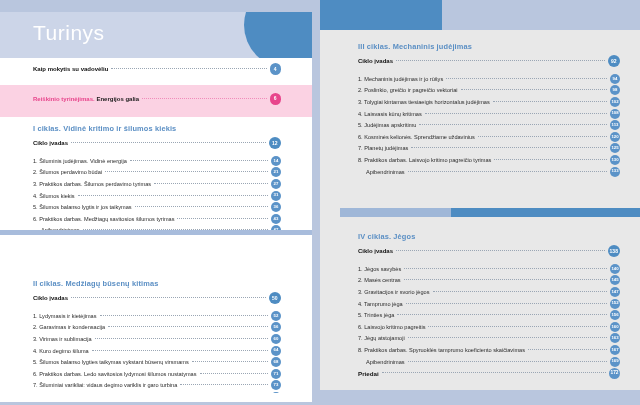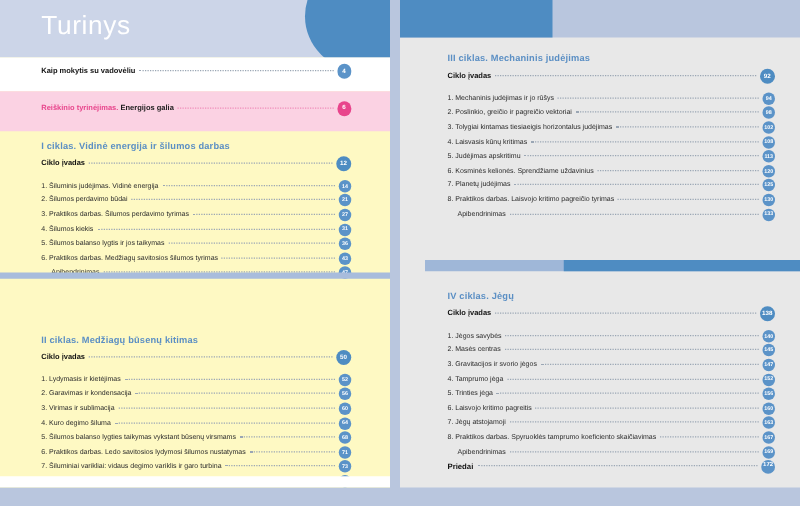--- a/index.html
+++ b/index.html
@@ -6,22 +6,22 @@
   body{
     width:640px;height:405px;
     background:#b9c6de;
     font-family:"Liberation Sans",sans-serif;
     overflow:hidden;
   }
   .spread{position:relative;width:640px;height:405px;}
 
   
   .page-left{
-    position:absolute;left:0;top:0;width:312px;height:390px;
-    background:#fef9c3;overflow:hidden;
+    position:absolute;left:0;top:12px;width:312px;height:390px;
+    background:#ffffff;overflow:hidden;
   }
   .hdr{
     position:absolute;left:0;top:0;width:312px;height:46px;
     background:#ccd5e8;overflow:hidden;
   }
   .hdr-circle{
     position:absolute;right:-18px;top:-30px;width:86px;height:86px;
     border-radius:50%;background:#4e8cc2;
   }
   .hdr-title{
@@ -130,21 +130,21 @@
 
     <div class="block" style="left:33px;top:81px;width:248px;">
       <div class="row pink">
         <span class="lbl"><span>Reiškinio tyrinėjimas.</span> <b>Energijos galia</b></span>
         <span class="leader"></span>
         <span class="badge">6</span>
       </div>
     </div>
 
     <div class="block" style="left:33px;top:112px;width:248px;">
-      <div class="sec-title">I ciklas. Vidinė energija ir šilumos darbas</div>
+      <div class="sec-title">I ciklas. Vidinė kritimo ir šilumos kiekis</div>
       <div class="row intro">
         <span class="lbl">Ciklo įvadas</span>
         <span class="leader"></span>
         <span class="badge">12</span>
       </div>
       <div class="row gap"></div>
       <div id="sec1-items">
           <div class="row">
             <span class="lbl">1. Šiluminis judėjimas. Vidinė energija</span>
             <span class="leader"></span>
@@ -309,21 +309,21 @@
             <span class="leader"></span>
             <span class="badge">133</span>
           </div>
         </div>
     </div>
 
     <div class="mid-bar"></div>
     <div class="mid-bar-dark"></div>
 
     <div class="block" style="left:38px;top:232px;width:262px;">
-      <div class="sec-title">IV ciklas. Jėgų</div>
+      <div class="sec-title">IV ciklas. Jėgos</div>
       <div class="row intro">
         <span class="lbl">Ciklo įvadas</span>
         <span class="leader"></span>
         <span class="badge">138</span>
       </div>
       <div class="row gap"></div>
       <div id="sec4-items">
           <div class="row">
             <span class="lbl">1. Jėgos savybės</span>
             <span class="leader"></span>

